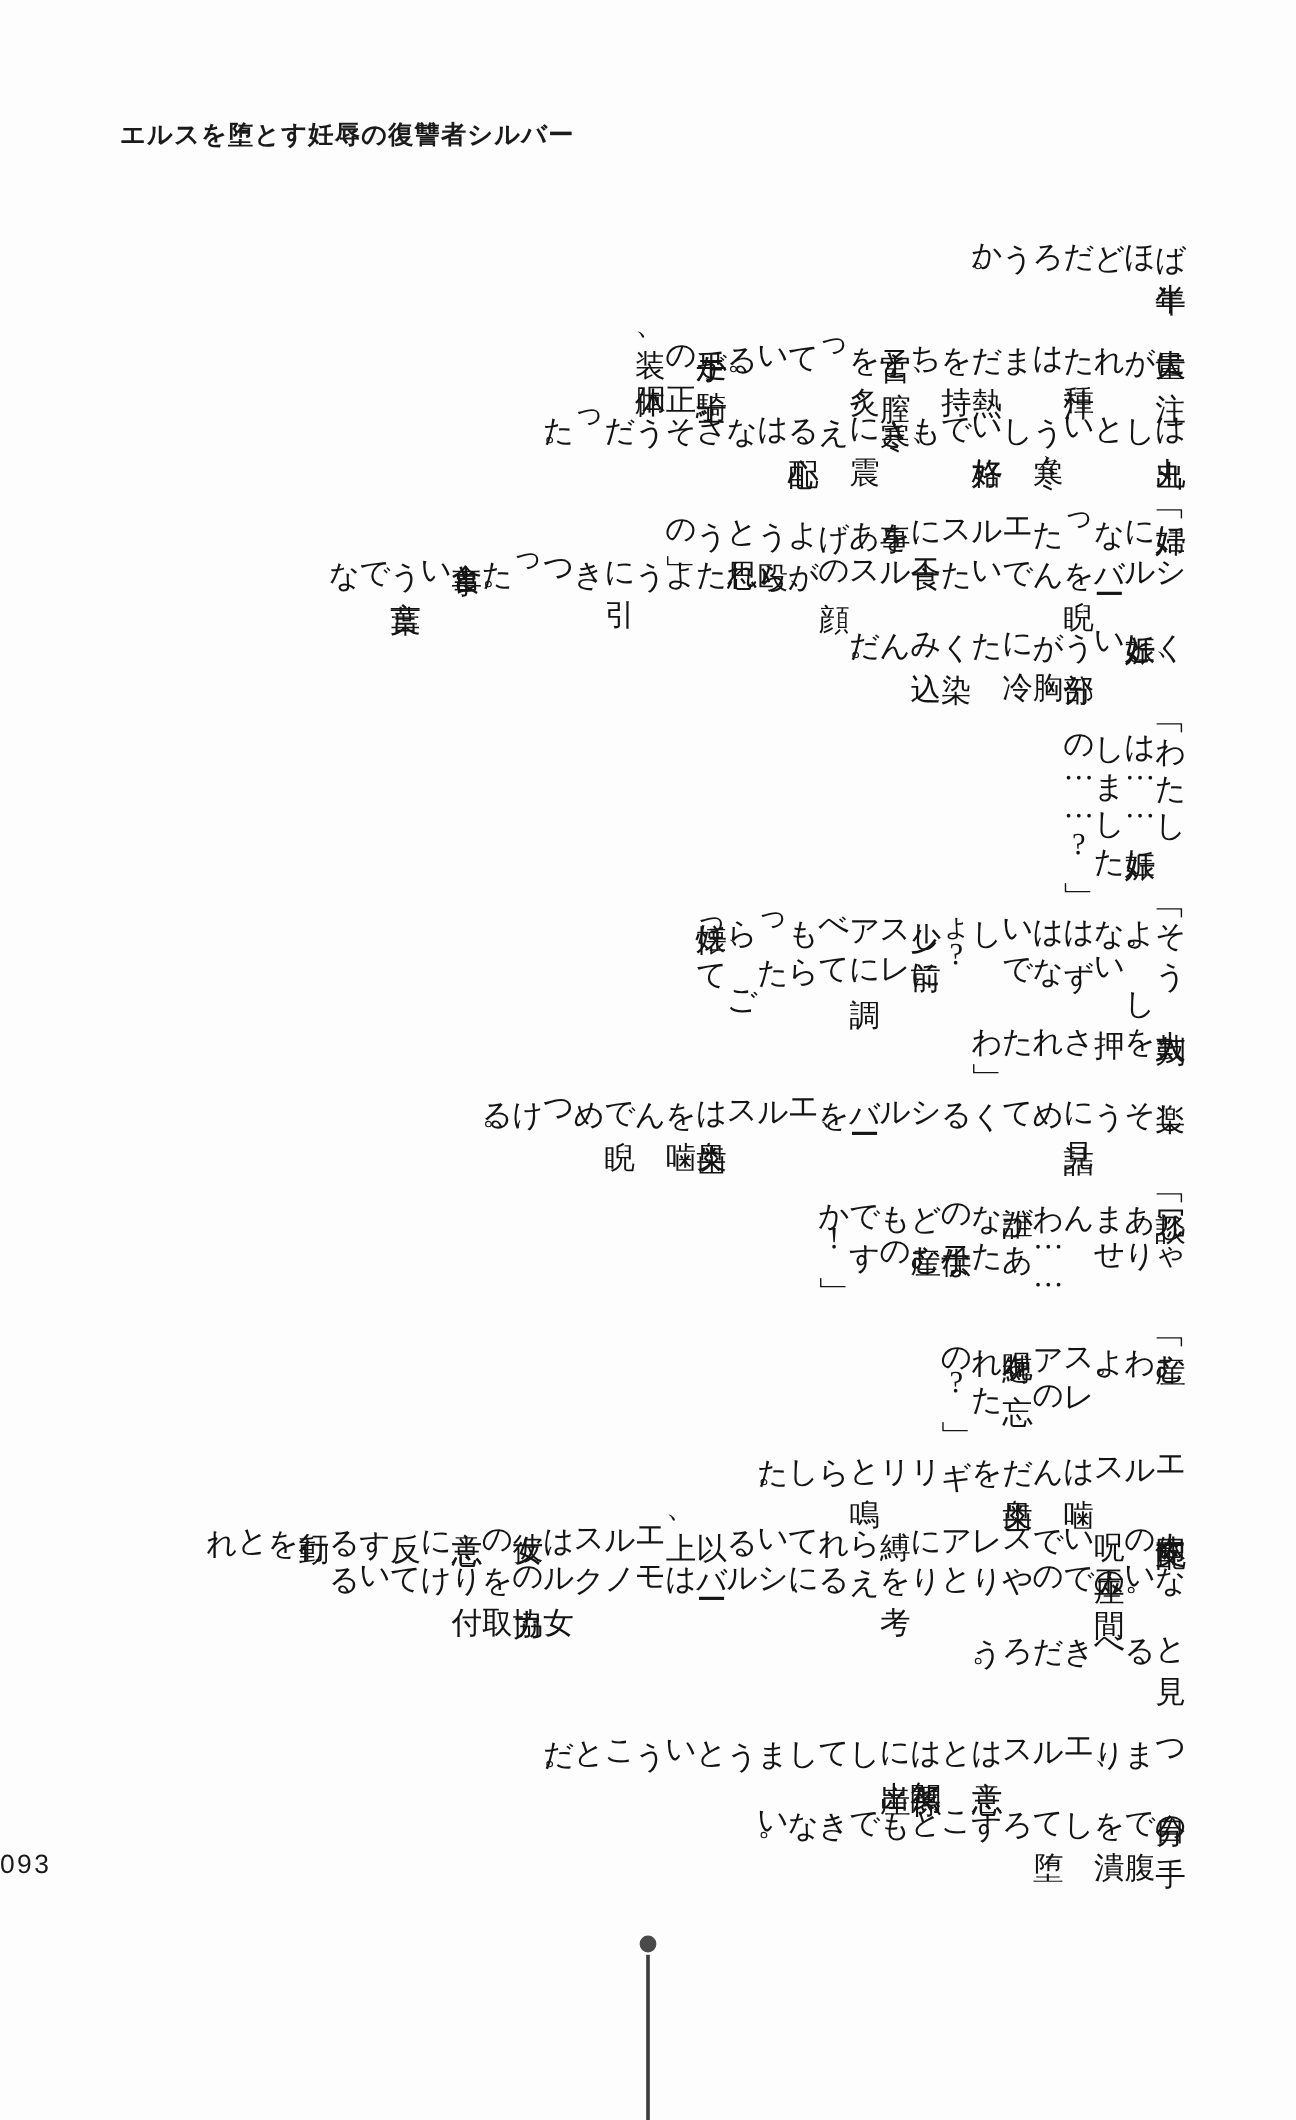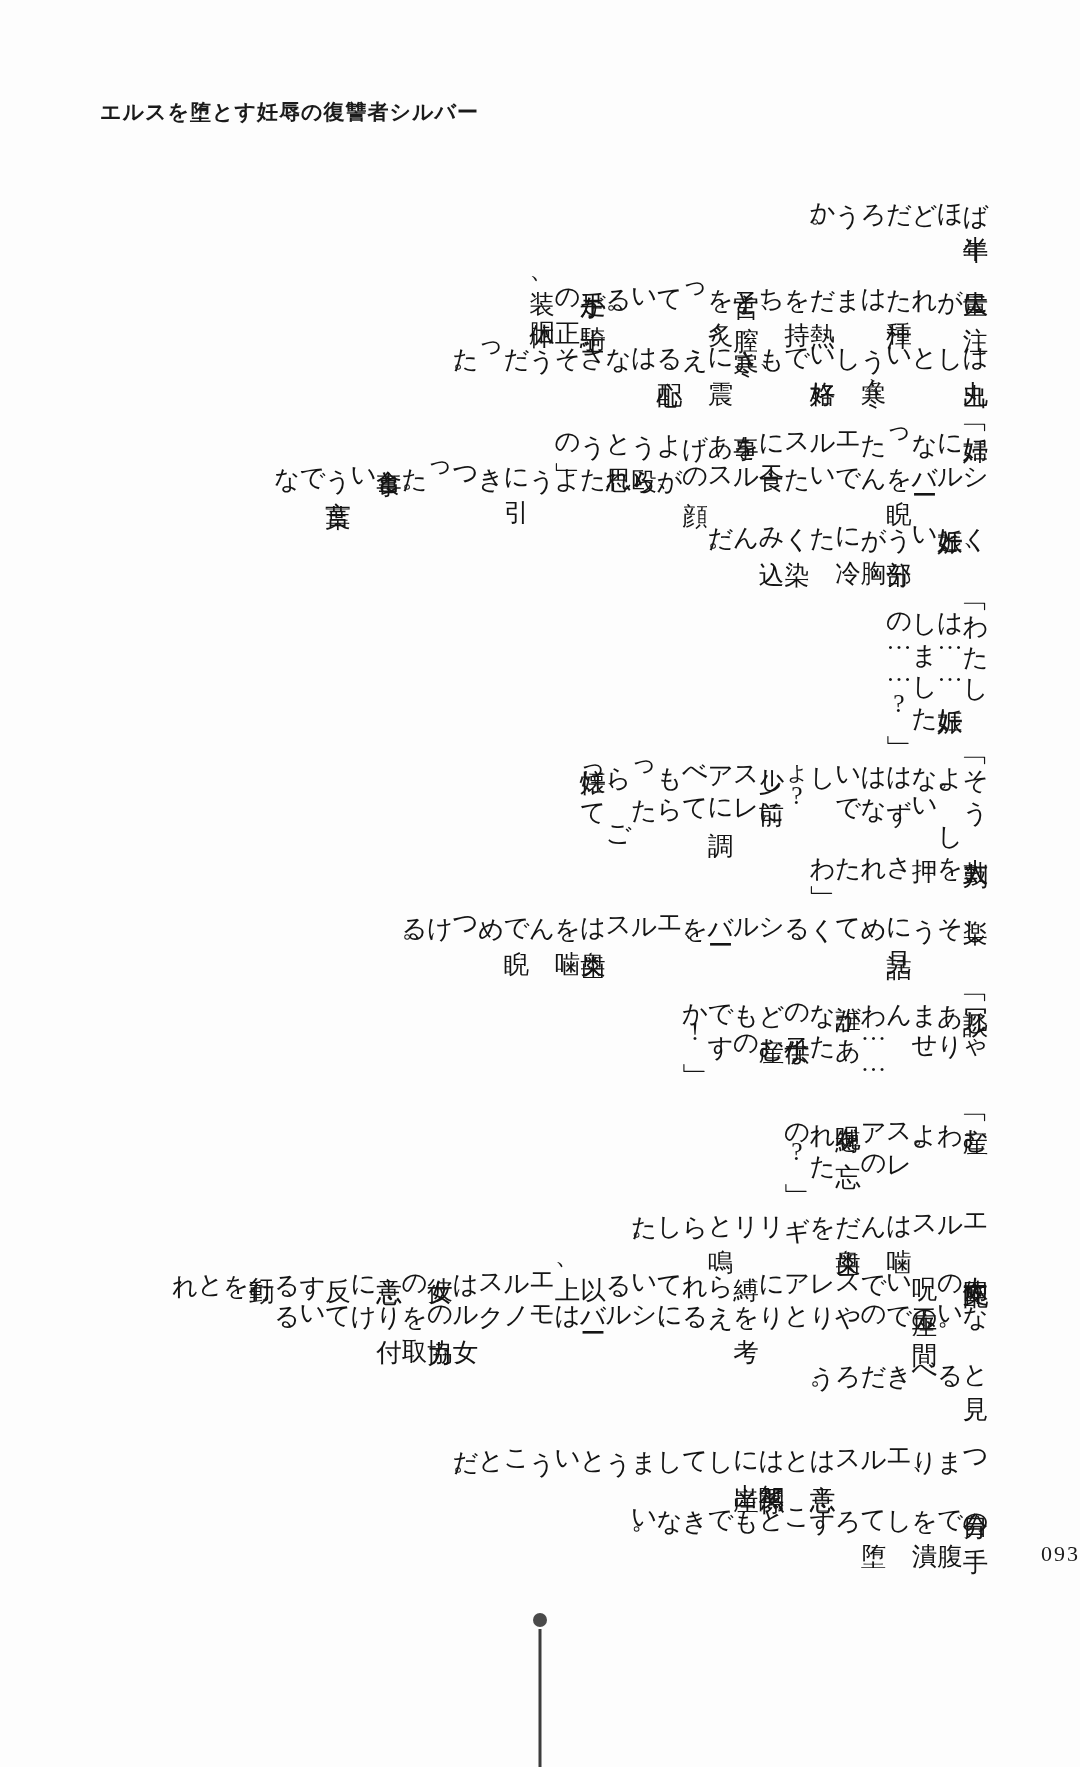--- a/index.html
+++ b/index.html
@@ -62,24 +62,24 @@
   .col.indent {
     padding-top: 27px;
   }
 
   
   .page-number {
     position: absolute;
     bottom: 200px;
     left: 0;
     width: 1080px;
-    text-align: right;
+    text-align: left;
     font-size: 22px;
     letter-spacing: 2px;
-    font-family: Liberation Serif, serif;
+    font-family: Liberation Sans, sans-serif;
     color: #1a1a1a;
   }
 
   
   .binding-dot {
     position: absolute;
     bottom: 140px;
     left: 50%;
     transform: translateX(-50%);
     width: 14px;

